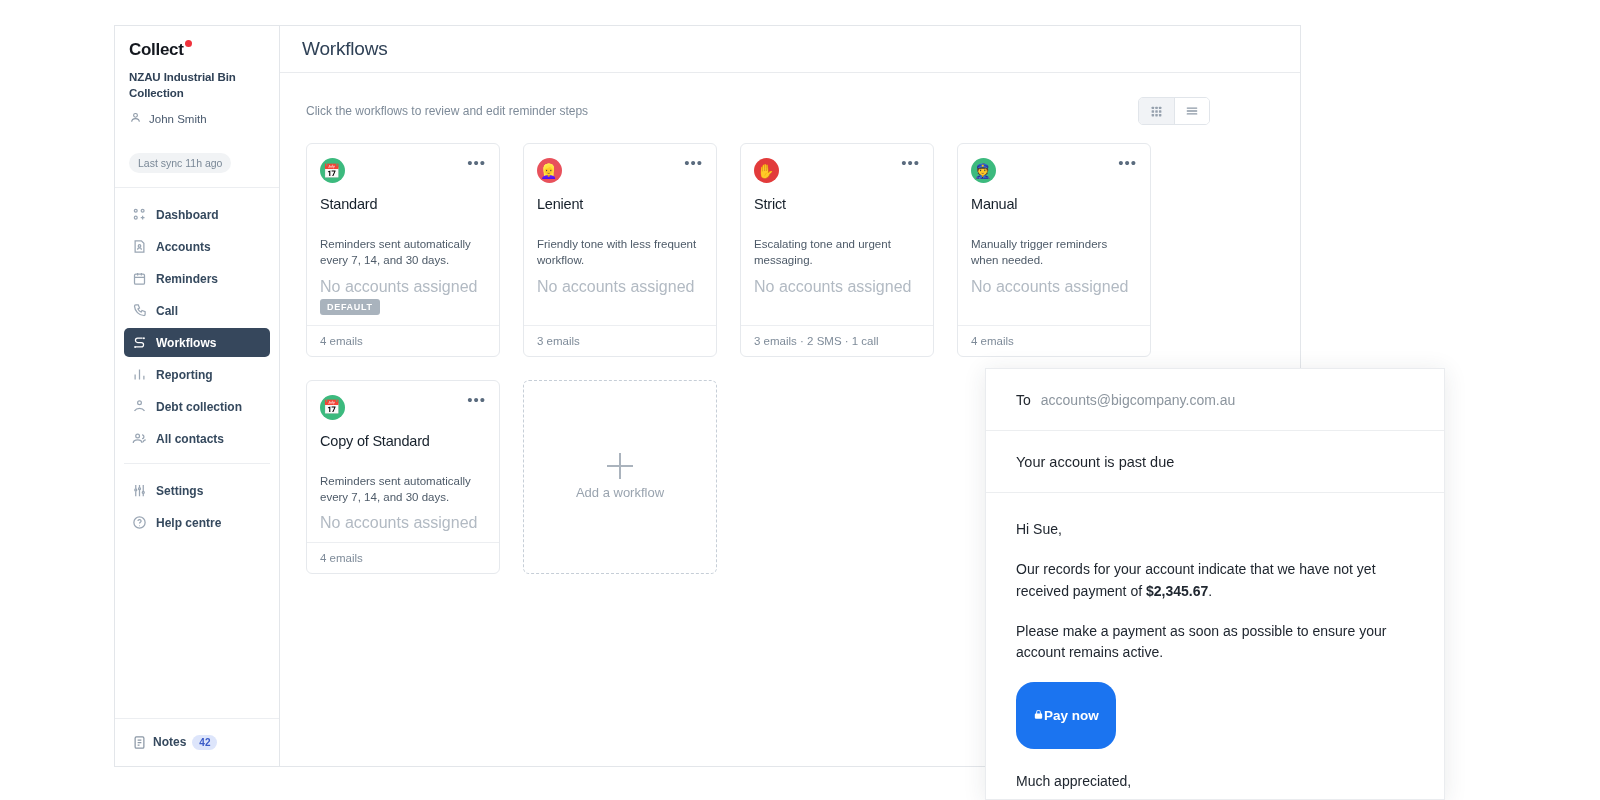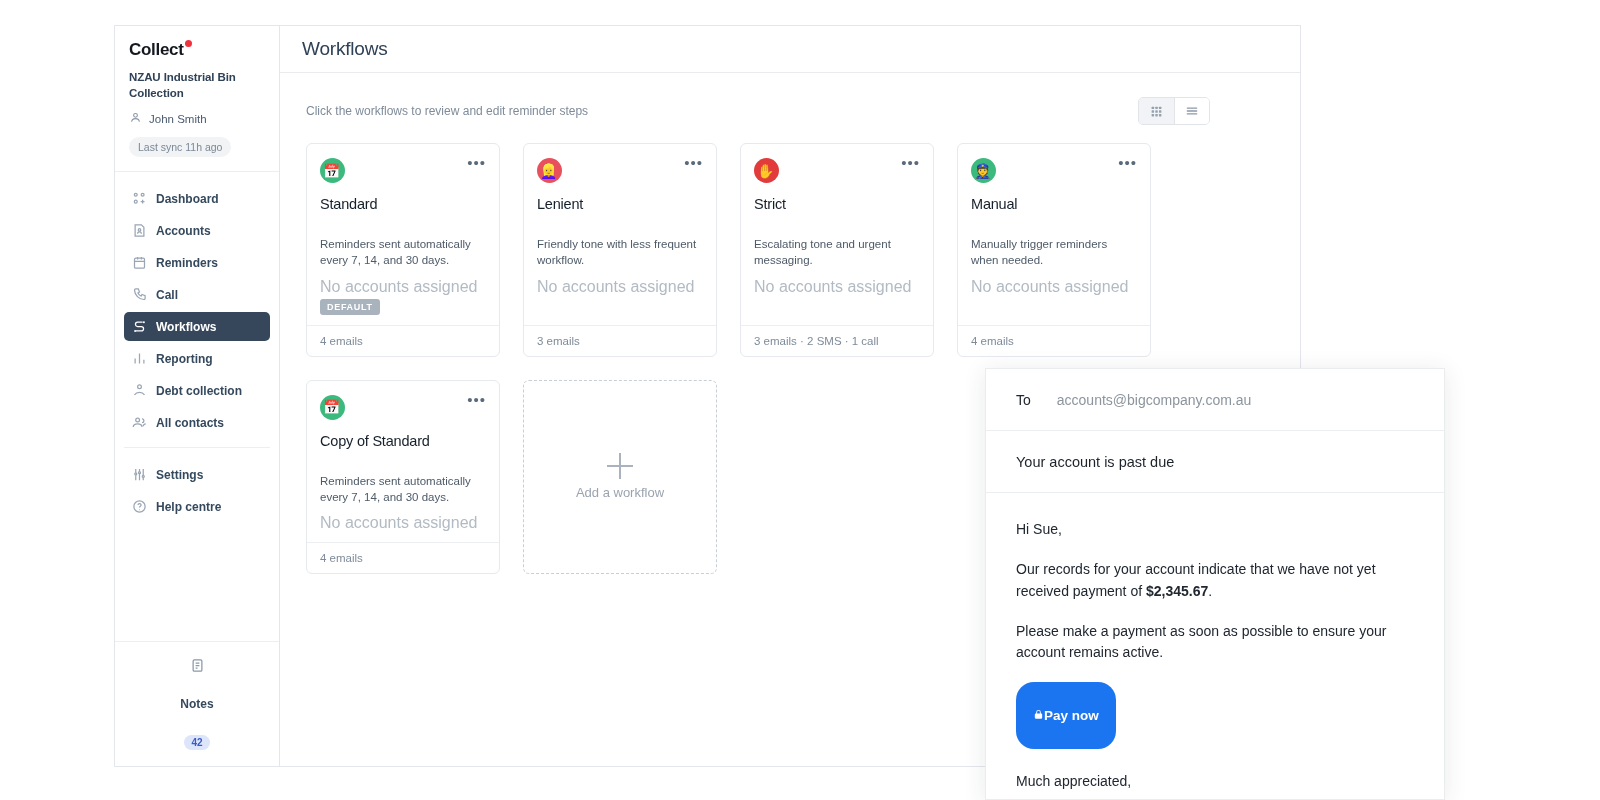--- a/index.html
+++ b/index.html
@@ -41,21 +41,21 @@
   .org-name {
     margin-top: 10px;
     font-size: 11.5px; font-weight: bold; color: #2f4156;
     line-height: 1.35; letter-spacing: -0.1px;
   }
   .user-row {
     margin-top: 9px; display: flex; align-items: center; gap: 7px;
   }
   .user-name { font-size: 11.5px; color: #4a5a6e; }
   .sync-pill {
-    margin-top: 9px; display: inline-block;
+    margin-top: 25px; display: inline-block;
     background: #f1f3f5; color: #7a8897;
     font-size: 10.5px; padding: 4px 9px; border-radius: 10px;
   }
 
   .nav { padding: 12px 9px 0 9px; }
   .nav-group + .nav-group {
     margin-top: 10px; padding-top: 12px; border-top: 1px solid #eceef1;
   }
   .nav-item {
     display: flex; align-items: center; gap: 9px;
@@ -65,21 +65,21 @@
   }
   .nav-item .ico { width: 15px; height: 15px; flex: 0 0 15px;
     display: flex; align-items: center; justify-content: center; color: #9aa6b4; }
   .nav-item.active { background: #36475c; color: #ffffff; }
   .nav-item.active .ico { color: #ffffff; }
 
   .nav-spacer { flex: 1 1 auto; }
   .notes-block {
     border-top: 1px solid #eceef1; padding: 16px 17px;
   }
-  .notes-row { display: flex; align-items: center; gap: 24px; flex-direction: column; }
+  .notes-row { display: flex; gap: 6px; }
   .notes-label { font-size: 12px; font-weight: bold; color: #35495e; }
   .notes-badge {
     background: #dde5fb; color: #3a5bc7; font-size: 10px; font-weight: bold;
     padding: 2px 7px; border-radius: 9px;
   }
 
   
   .main { flex: 1 1 auto; display: flex; flex-direction: column; min-width: 0; }
   .main-header {
     height: 47px; border-bottom: 1px solid #e9ebee;
@@ -158,21 +158,21 @@
     position: absolute;
     left: 985px; top: 368px;
     width: 460px; height: 432px;
     background: #ffffff;
     border: 1px solid #eaecef;
     box-shadow: 0 3px 22px rgba(35,45,60,0.10);
     overflow: hidden;
   }
   .email-row {
     padding: 0 30px; height: 62px; display: flex; align-items: center;
-    border-bottom: 1px solid #eceef0; gap: 26px;
+    border-bottom: 1px solid #eceef0; gap: 10px;
   }
   .email-to-label { font-size: 14px; color: #20262e; }
   .email-to-value { font-size: 14px; color: #8c959e; }
   .email-subject { font-size: 14.5px; color: #1d232b; }
   .email-body { padding: 26px 30px 0 30px; }
   .email-p {
     font-size: 14px; color: #202730; line-height: 1.52; margin-bottom: 19px;
   }
   .email-p b { font-weight: bold; }
   .pay-btn {

